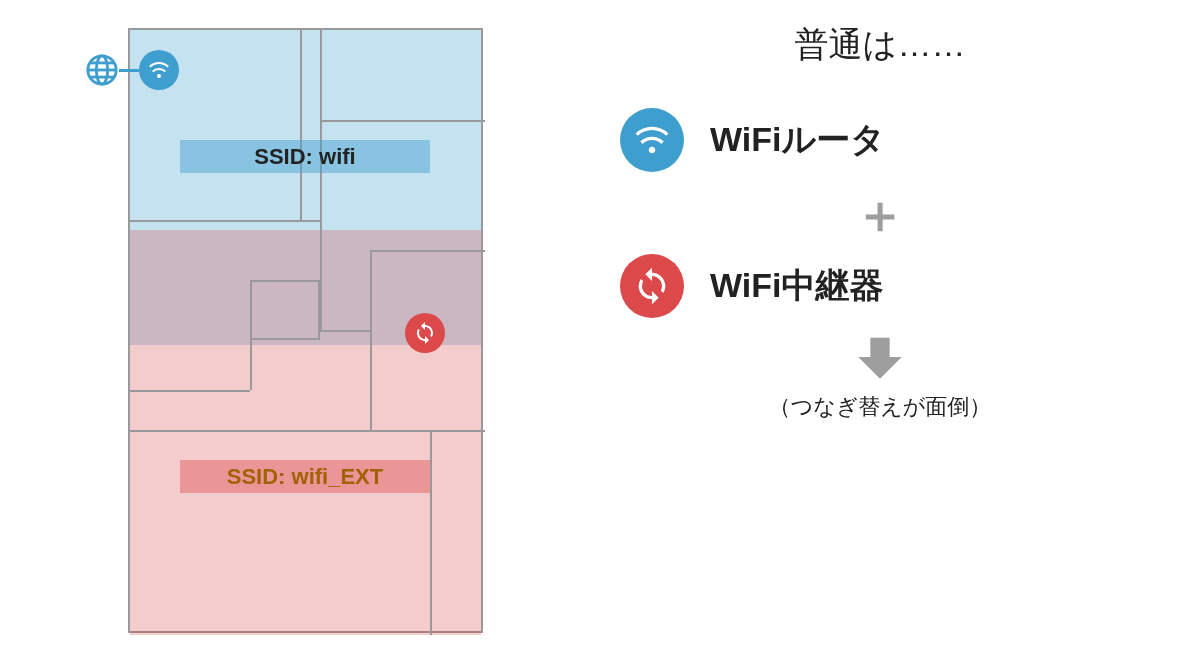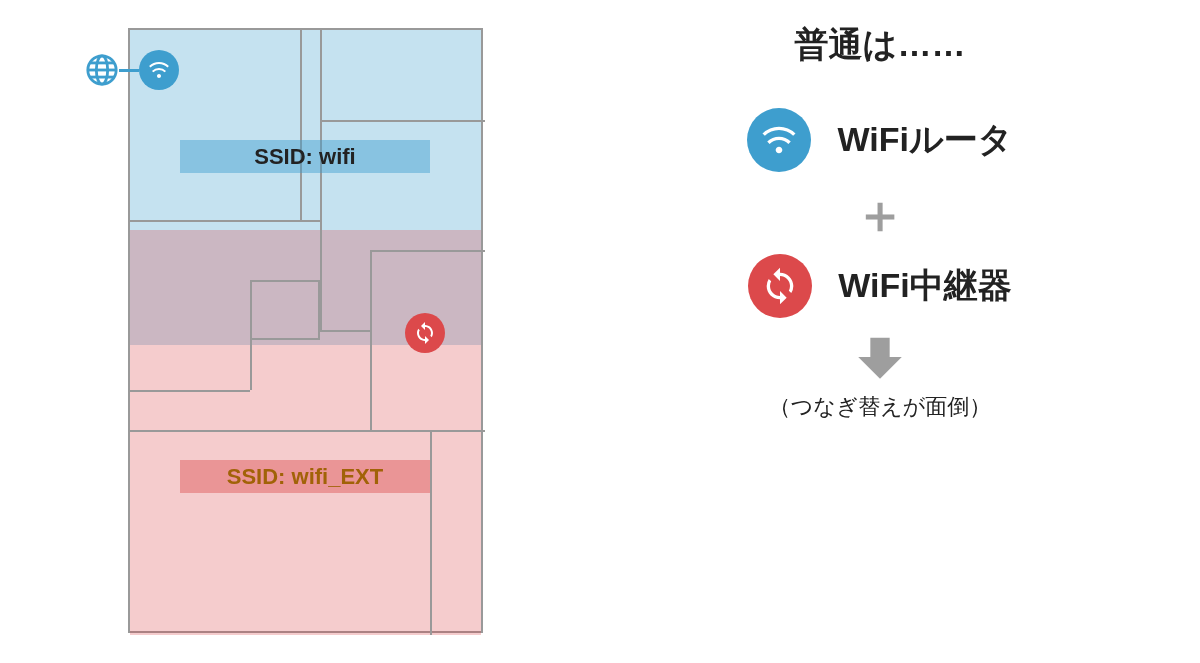--- a/index.html
+++ b/index.html
@@ -18,22 +18,22 @@
 .globe-wrap{position:absolute;left:85px;top:50px;display:flex;align-items:center}
 .globe{width:34px;height:34px;color:#3e9ece}
 .link-line{width:20px;height:3px;background:#3e9ece}
 .badge{width:40px;height:40px;border-radius:50%;display:flex;align-items:center;justify-content:center}
 .badge.blue{background:#3e9ece}
 .badge.red {background:#dc494b}
 .badge.small svg{width:24px;height:24px}
 .repeater-badge{position:absolute;left:275px;top:283px}
 
 .explain{position:absolute;left:620px;top:22px;width:520px;text-align:center}
-.explain h2{font-size:34px;font-weight:700;margin:0 0 40px}
-.row{display:flex;align-items:center;justify-content:center;gap:26px;margin-bottom:8px}
+.explain h2{font-size:34px;font-weight:400;margin:0 0 40px}
+.row{display:flex;align-items:center;justify-content:flex-start;gap:26px;margin-bottom:8px}
 .row .badge{width:64px;height:64px}
 .row .lbl{font-size:34px;font-weight:700}
 .plus{font-size:52px;font-weight:700;color:#9e9e9e;margin:4px 0}
 .arrow-down{margin:10px auto 6px}
 .concl{font-size:34px;font-weight:700;margin:2px 0 0}
 .concl2{font-size:22px;font-weight:500;margin-top:4px}
 svg{display:block}
 </style>
 </head>
 <body>

